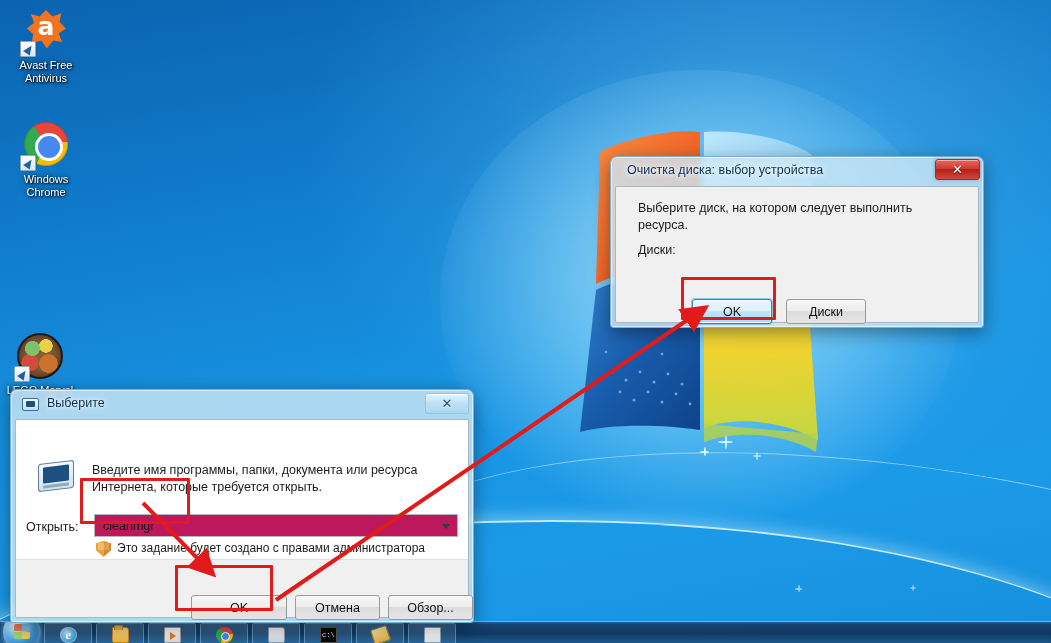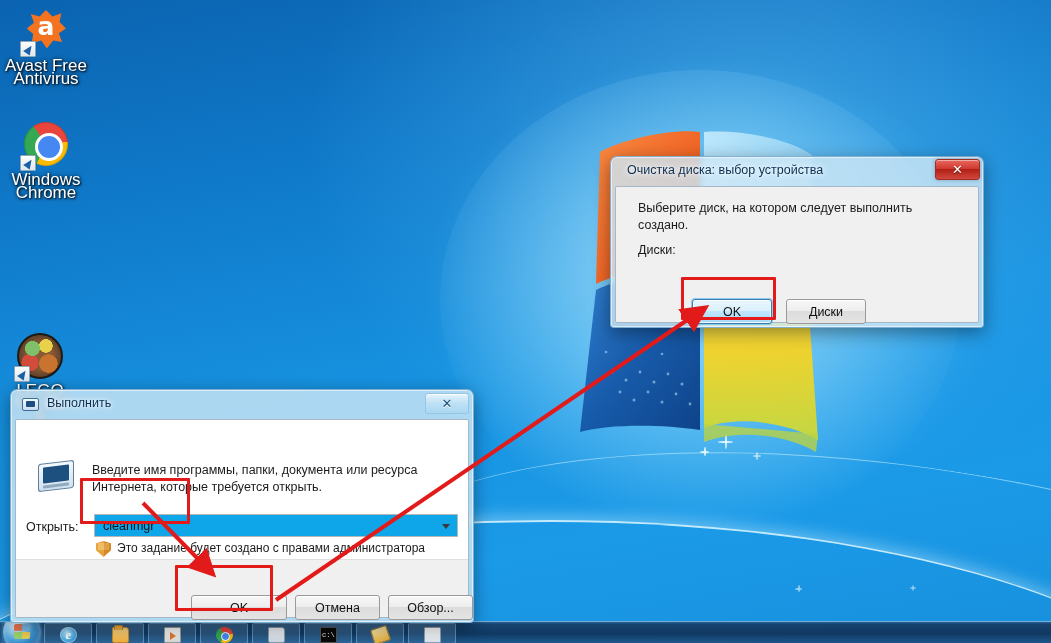--- a/index.html
+++ b/index.html
@@ -64,21 +64,21 @@
   }
   .sparkle::before { left: 50%; top: 0; width: 2px; height: 100%; margin-left:-1px; border-radius: 50%; }
   .sparkle::after  { top: 50%; left: 0; height: 2px; width: 100%; margin-top:-1px; border-radius: 50%; }
 
   
   .desk-icon {
     position: absolute; width: 84px; text-align: center; cursor: default;
   }
   .desk-icon .ic-img { position: relative; width: 48px; height: 48px; margin: 0 auto 3px; }
   .desk-icon .ic-label {
-    font-size: 17px; color: #ffffff; line-height: 13px;
+    font-size: 11px; color: #ffffff; line-height: 13px;
     text-shadow: 0 0 4px rgba(0,0,0,.85), 1px 1px 2px rgba(0,0,0,.9);
     white-space: pre-line;
   }
   
   .shortcut-badge {
     position: absolute; left: -2px; bottom: -1px; width: 16px; height: 16px;
     background: linear-gradient(#fdfdfd, #dfe8ef);
     border: 1px solid #8fa7bb; border-radius: 1px;
     box-shadow: 0 0 1px rgba(0,0,0,.4);
   }
@@ -440,52 +440,52 @@
 
   <div class="win" style="left:610px; top:156px; width:374px; height:172px; z-index:10;">
     <div class="win-titlebar">
       <div class="win-title" style="left:16px;">Очистка диска: выбор устройства</div>
       <div class="btn-close-red">
         <div class="x">✕</div>
       </div>
     </div>
     <div class="win-body">
       <div class="lbl" style="position:absolute; left:22px; top:13px;text-align:center;">Выберите диск, на котором следует выполнить</div>
-      <div class="lbl" style="position:absolute; left:22px; top:30px;">создано.</div>
+      <div class="lbl" style="position:absolute; left:22px; top:30px;">ресурса.</div>
 
       <div class="lbl" style="position:absolute; left:22px; top:55px;">Диски:</div>
 
 
       <div class="btn focus" style="left:76px; top:112px; width:80px;">OK</div>
       <div class="btn" style="left:170px; top:112px; width:80px;">Диски</div>
     </div>
   </div>
 
   <div class="win" style="left:10px; top:389px; width:464px; height:234px; z-index:10;">
     <div class="win-titlebar">
       <div class="titlebar-icon"></div>
-      <div class="win-title">Выполнить</div>
+      <div class="win-title">Выберите</div>
       <div class="btn-close-aero">
         <div class="x">✕</div>
       </div>
     </div>
     <div class="win-body" style="background:#fff;">
 
       <div style="position:absolute; left:22px; top:42px; width:36px; height:28px; transform:skewY(-7deg);">
         <div style="position:absolute; inset:0; background:linear-gradient(#f4f9fe,#cfe0ee); border:1.5px solid #5d7f9c; border-radius:3px;"></div>
         <div style="position:absolute; left:5px; top:4px; right:5px; bottom:8px; background:#1d4f7f; border-radius:1px;"></div>
         <div style="position:absolute; left:5px; bottom:3px; right:5px; height:3px; background:#8fa9bd; border-radius:1px;"></div>
       </div>
 
       <div class="lbl" style="position:absolute; left:76px; top:42px;">Введите имя программы, папки, документа или ресурса</div>
       <div class="lbl" style="position:absolute; left:76px; top:59px;">Интернета, которые требуется открыть.</div>
 
       <div class="lbl" style="position:absolute; left:10px; top:99px;">Открыть:</div>
 
-      <div class="combo" style="left:78px; top:94px; width:364px; background:#0ea5e9; border-color:#b3b6bb;">
+      <div class="combo" style="left:78px; top:94px; width:364px; background:#be185d; border-color:#b3b6bb;">
         <span style="margin-left:8px;" placeholder="">cleanmgr</span>
         <span class="arrow"></span>
       </div>
 
       <div class="uac-shield" style="left:80px; top:121px;">
         <div class="sh"></div>
       </div>
       <div class="lbl" style="position:absolute; left:101px; top:120px; font-size:12px;">Это задание будет создано с правами администратора</div>
 
       <div style="position:absolute; left:0; right:0; bottom:0; height:58px; background:#f0f0f0; border-top:1px solid #dfdfdf;"></div>

